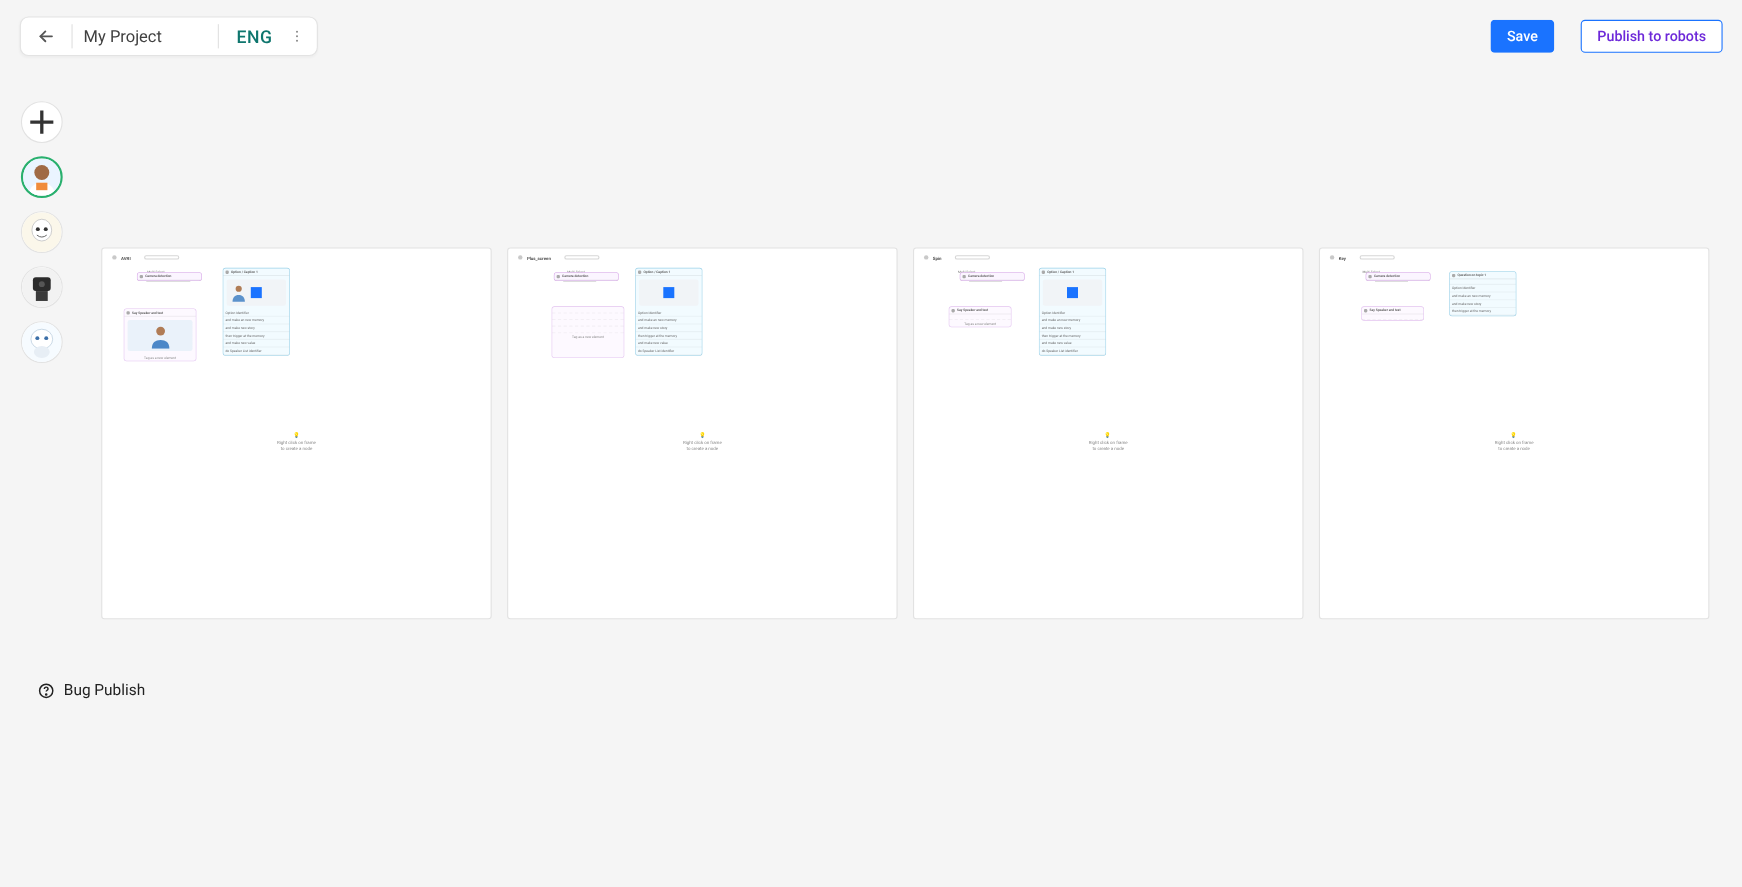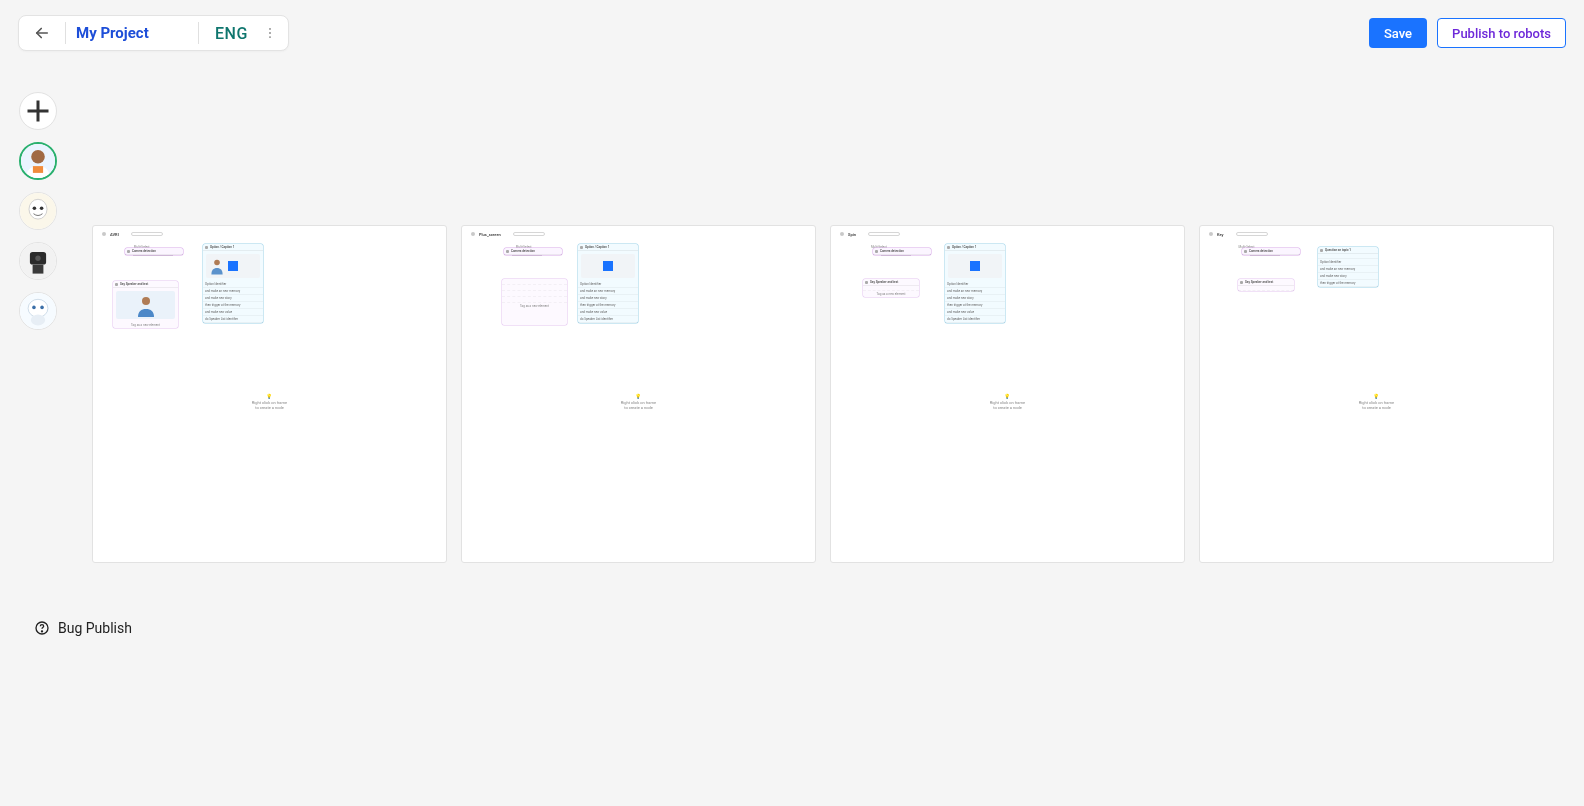--- a/index.html
+++ b/index.html
@@ -47,22 +47,22 @@
   }
   .back-btn svg { width: 18px; height: 18px; }
   .divider-v {
     width: 1px;
     height: 22px;
     background: #e0e0e0;
     margin: 0 6px;
   }
   .project-title {
     font-size: 15px;
-    font-weight: 700;
-    color: #1d4ed8;
+    font-weight: 400;
+    color: #404040;
     padding: 0 10px 0 4px;
     min-width: 120px;
   }
   .lang {
     font-size: 16px;
     font-weight: 500;
     color: #0f766e;
     padding: 0 10px;
     letter-spacing: 0.5px;
   }
@@ -73,21 +73,21 @@
     align-items: center;
     justify-content: center;
     cursor: pointer;
     color: #888;
   }
   .kebab svg { width: 14px; height: 14px; }
 
   .header-right {
     display: flex;
     align-items: center;
-    gap: 10px;
+    gap: 24px;
   }
   .btn {
     height: 30px;
     border-radius: 4px;
     font-size: 13px;
     font-weight: 500;
     padding: 0 14px;
     display: flex;
     align-items: center;
     cursor: pointer;

